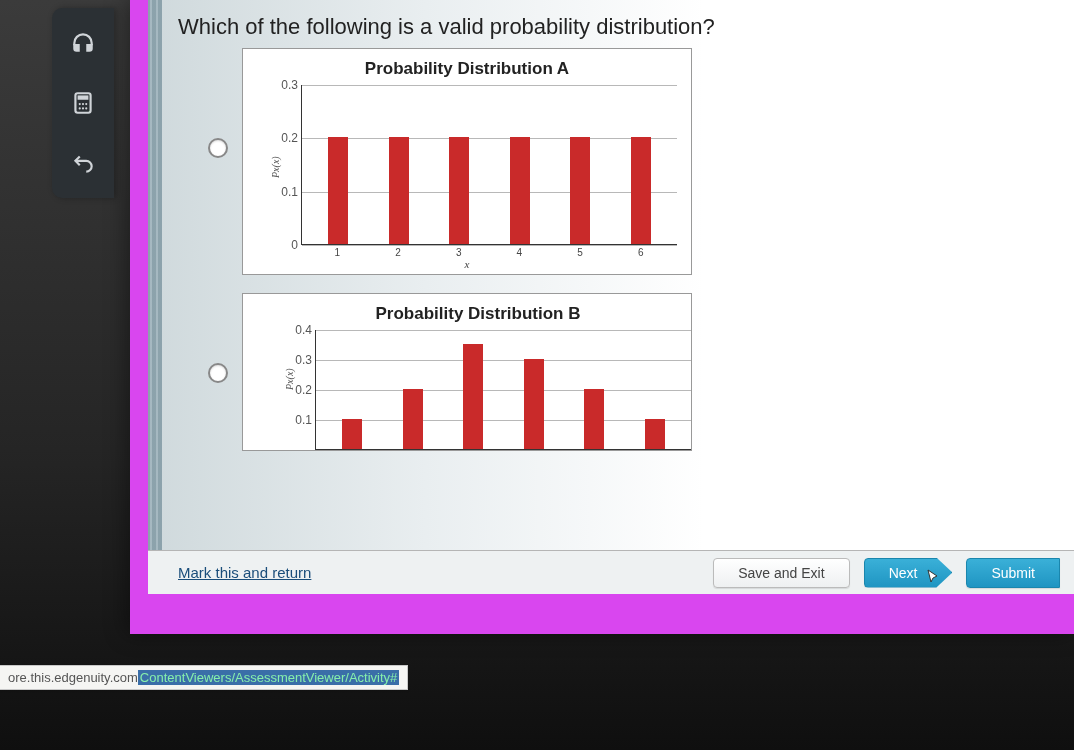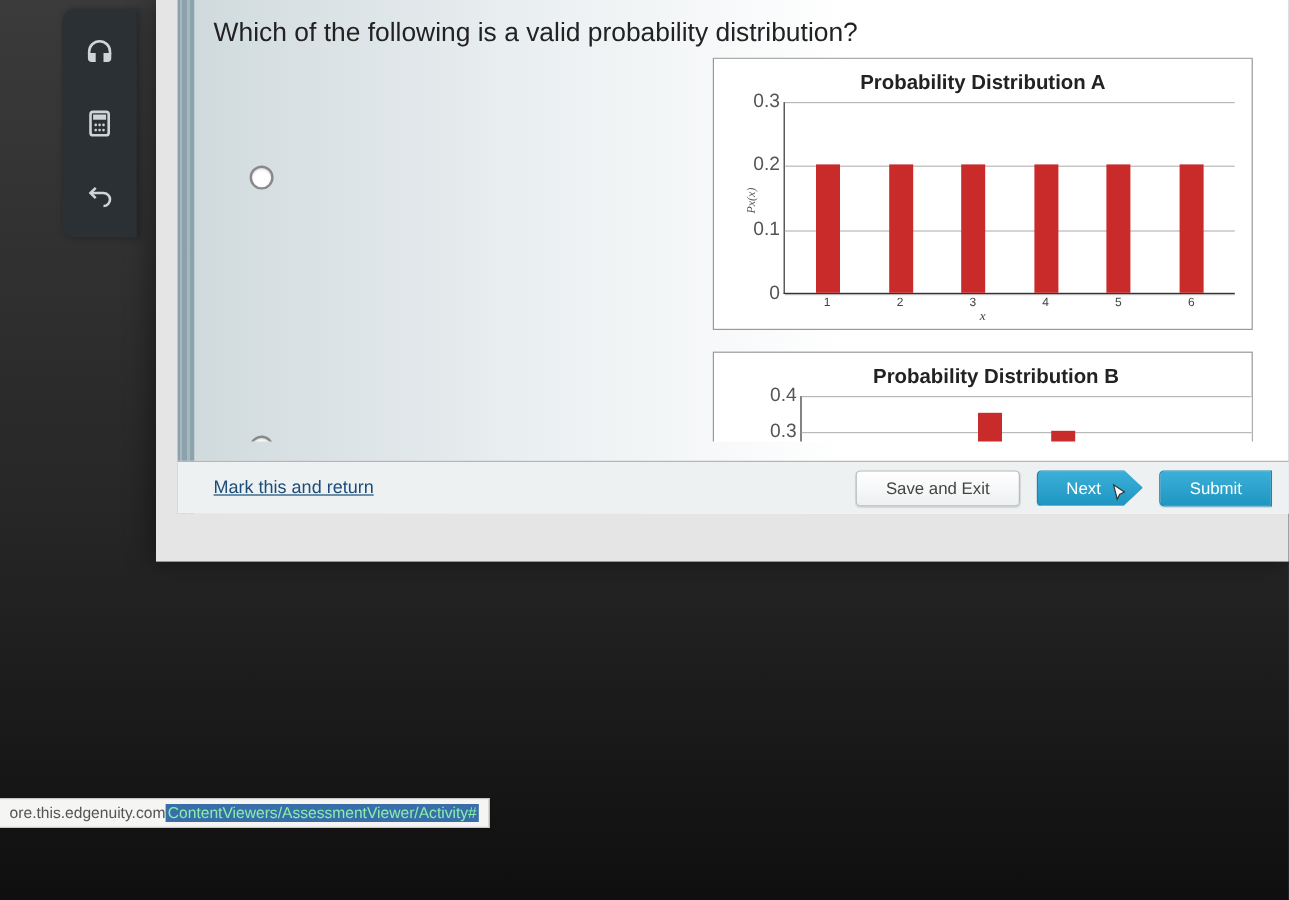--- a/index.html
+++ b/index.html
@@ -7,22 +7,22 @@
   body { background: #1a1a1a; position: relative; }
 
   .desk-bg {
     position: absolute; inset: 0;
     background: linear-gradient(180deg, #3b3b3b 0%, #252525 60%, #0f0f0f 100%);
   }
 
   .phone-frame {
     position: absolute;
     left: 130px; top: 0;
-    width: 944px; height: 468px;
-    background: #e5e5e5;
+    width: 944px; height: 634px;
+    background: #d946ef;
     display: flex;
     box-shadow: -4px 0 20px rgba(0,0,0,.4);
   }
 
   .side-rail {
     position: absolute;
     left: 52px; top: 8px;
     width: 62px;
     background: #2b3034;
     border-radius: 10px 0 0 10px;
@@ -53,21 +53,21 @@
     color: #222;
   }
 
   .content-scroll {
     flex:1;
     padding: 0 30px 0 60px;
     overflow:hidden;
     position:relative;
   }
 
-  .option-row { display:flex; align-items:flex-start; gap:14px; margin-bottom:18px;justify-content:space-between;}
+  .option-row { display:flex; align-items:flex-start; gap:14px; margin-bottom:18px;}
   .radio {
     width:20px; height:20px; border:2px solid #888; border-radius:50%;
     background:#fff; margin-top:90px; flex:0 0 auto;
     box-shadow: inset 0 1px 2px rgba(0,0,0,.15);
   }
 
   .chart-card {
     width: 450px;
     border:1px solid #999;
     background:#fff;
@@ -81,21 +81,21 @@
     margin: 0 auto;
   }
   .plot-area {
     position:relative;
     margin-left: 44px;
     border-left:1.5px solid #333;
     border-bottom:1.5px solid #333;
     background:#fff;
   }
   .grid-h { position:absolute; left:0; right:0; height:0; border-top:1px solid #b8b8b8;}
-  .y-tick { position:absolute; left:-38px; width:34px; text-align:right; font-size:16px; color:#555; transform:translateY(-50%);}
+  .y-tick { position:absolute; left:-38px; width:34px; text-align:right; font-size:12px; color:#555; transform:translateY(-50%);}
   .y-label {
     position:absolute; left:4px; top:50%; transform: translateY(-50%) rotate(-90deg);
     font-size:10px; color:#555; font-style:italic; font-family: Georgia, serif;
     transform-origin: left center;
     white-space:nowrap;
     left:18px;
   }
   .bars-row {
     position:absolute; left:0; right:0; bottom:0; top:0;
     display:flex; justify-content:space-around; align-items:flex-end;

